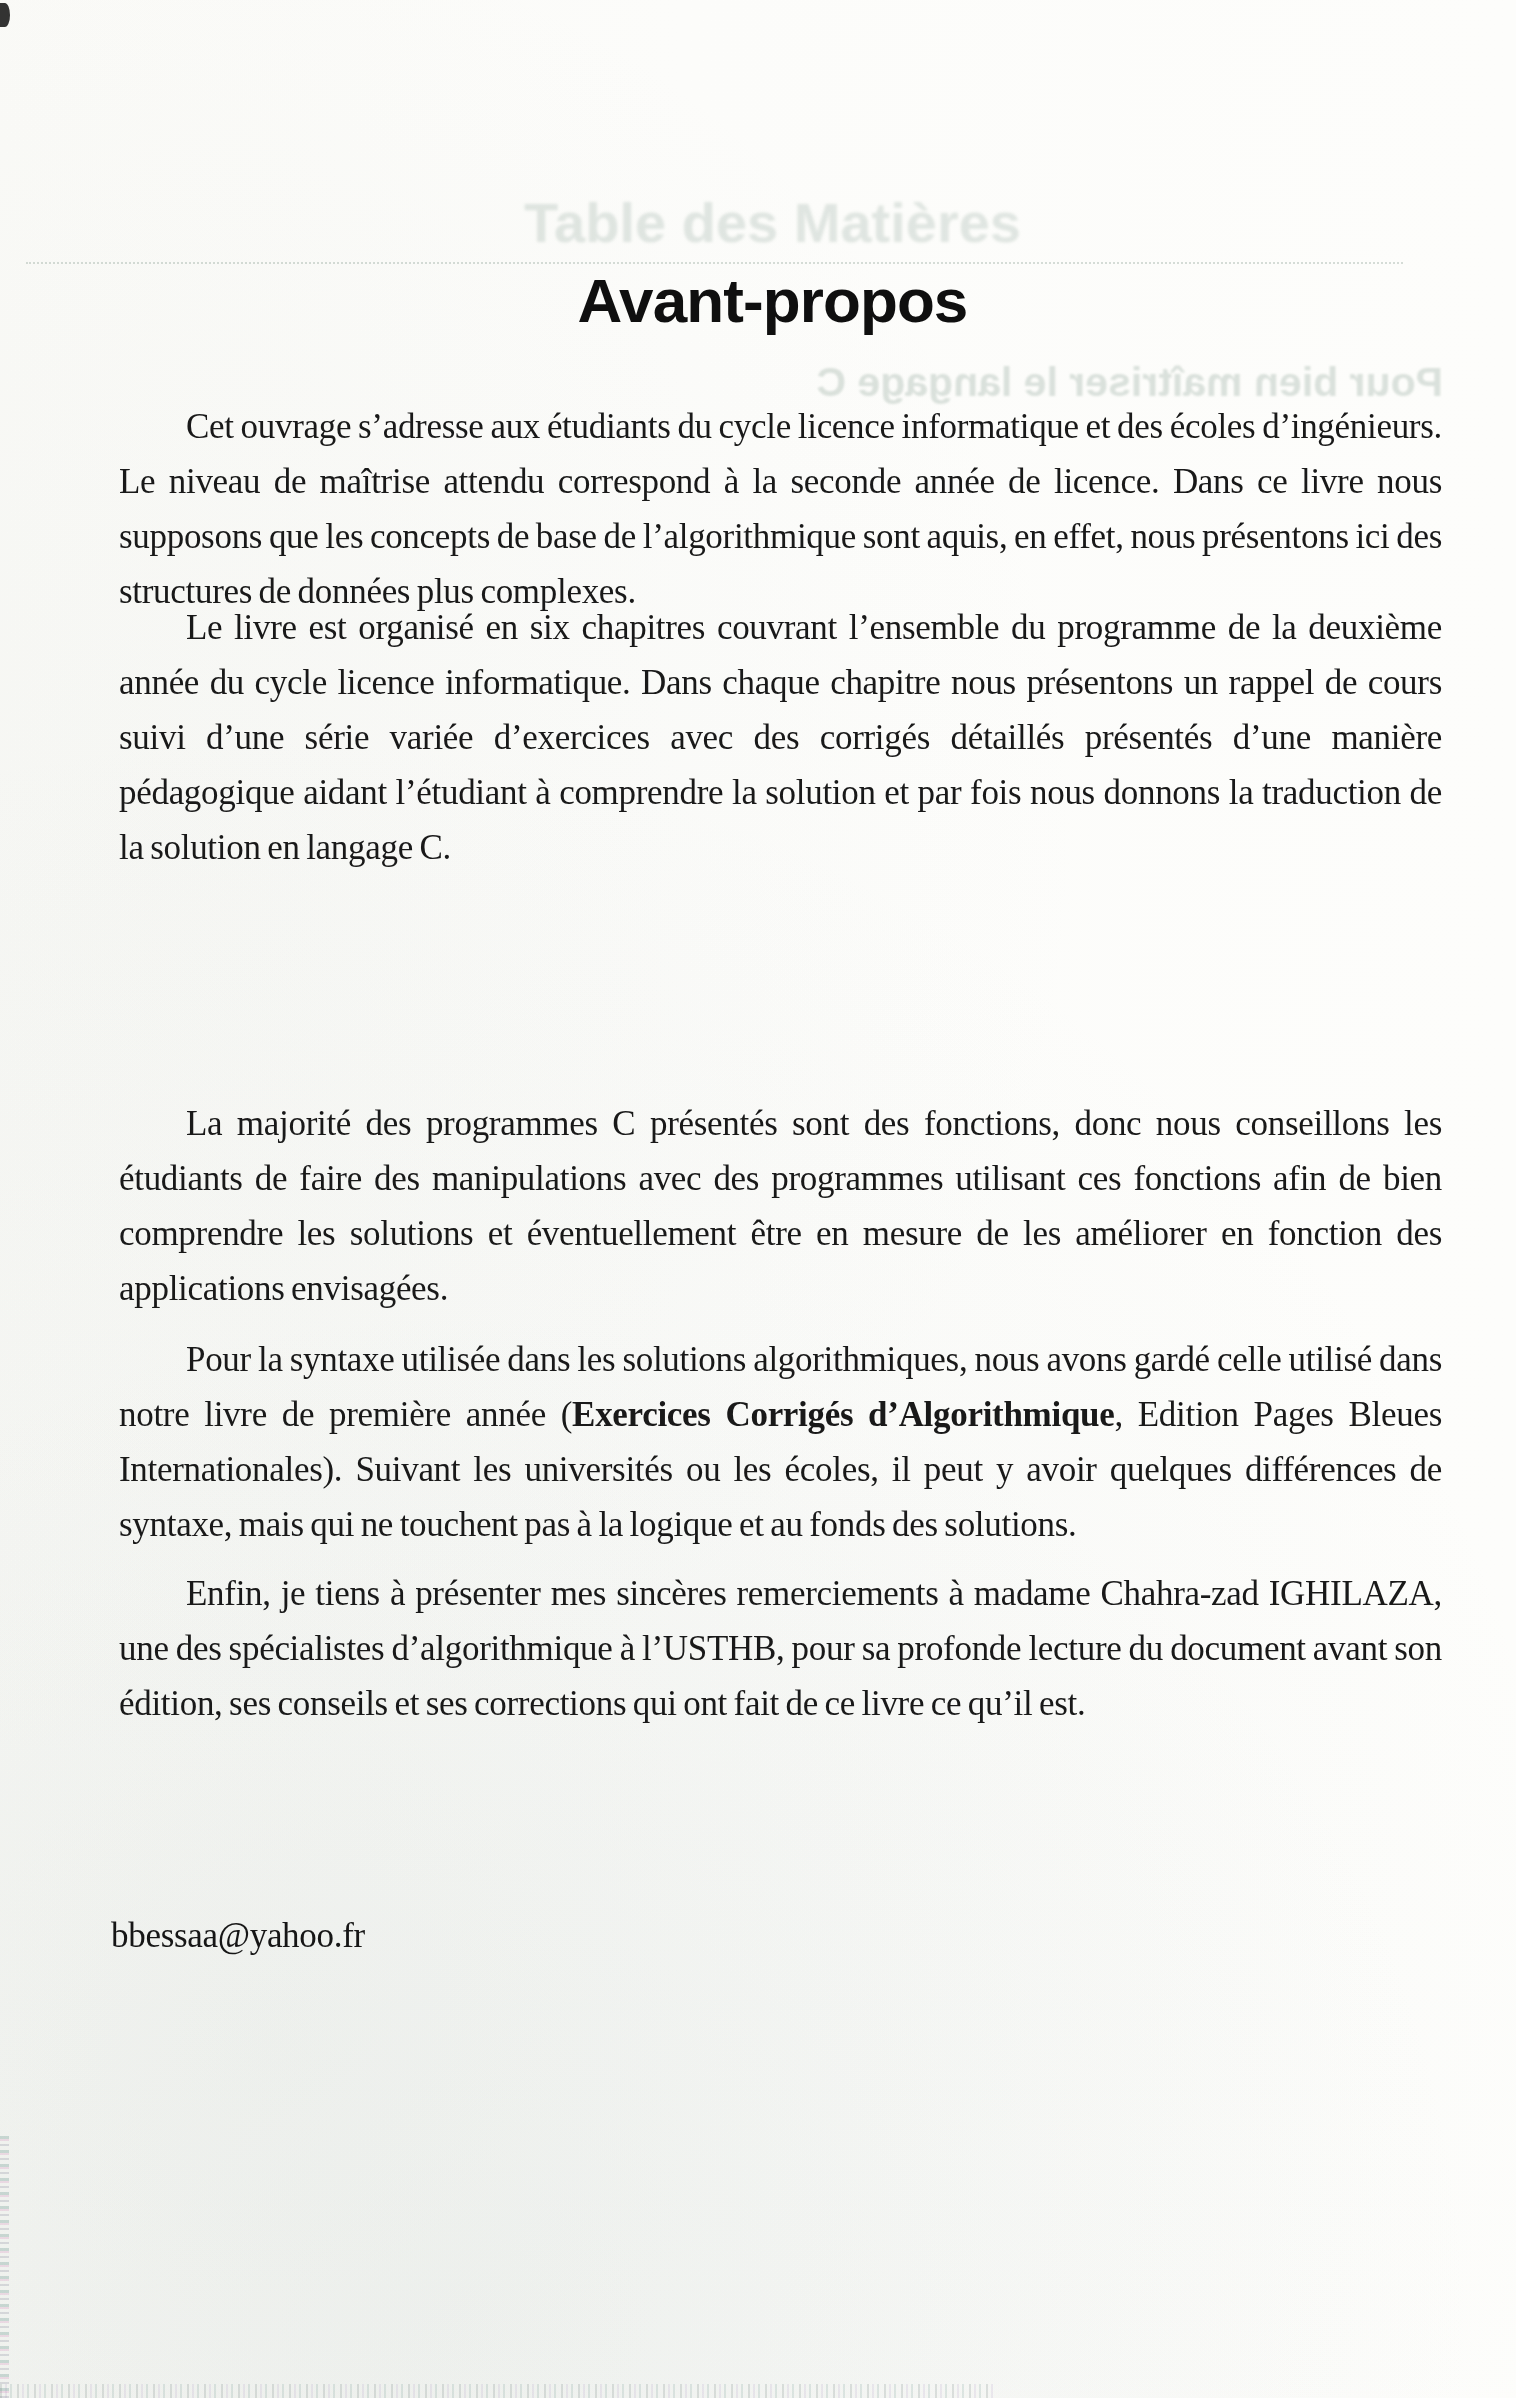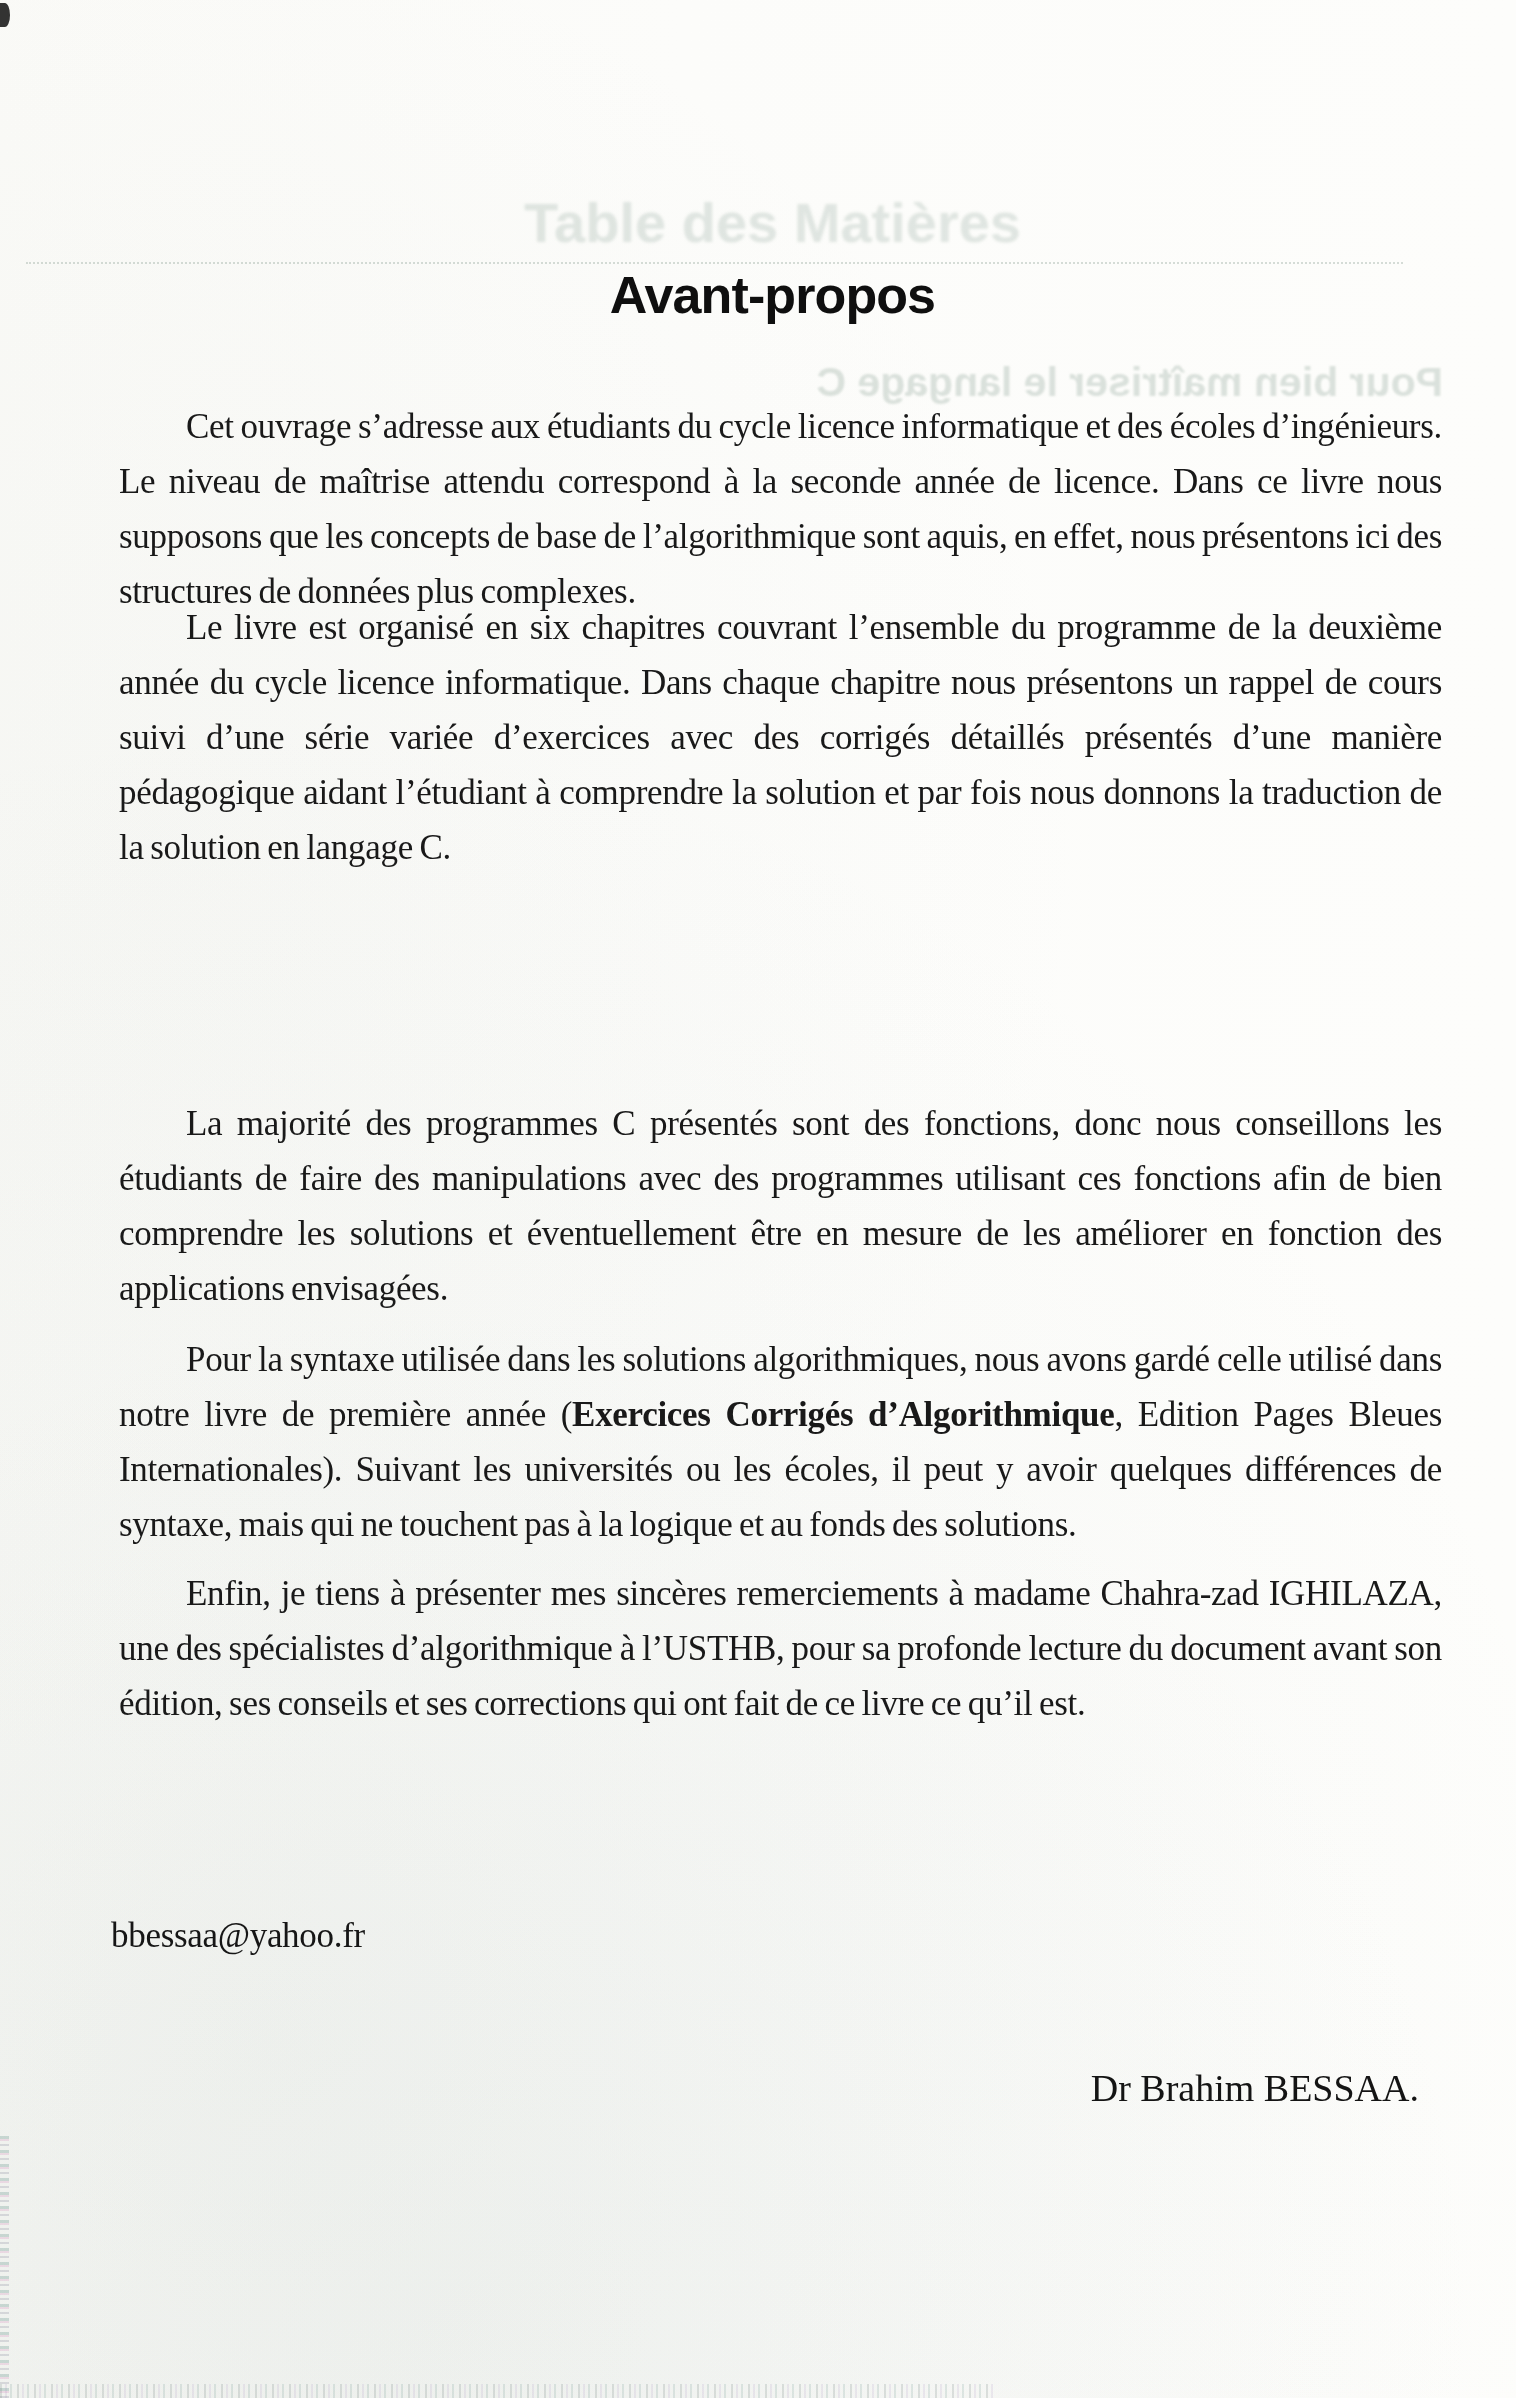--- a/index.html
+++ b/index.html
@@ -11,21 +11,21 @@
   .page::before{
     content:"";position:absolute;inset:0;pointer-events:none;
     background:
       radial-gradient(circle at 18% 85%, rgba(190,200,195,.14), transparent 55%),
       radial-gradient(circle at 10% 35%, rgba(205,212,206,.10), transparent 45%),
       radial-gradient(circle at 30% 97%, rgba(180,195,188,.12), transparent 40%);
   }
   .title{
     position:absolute;top:265px;left:111px;width:1323px;margin:0;
     text-align:center;font-family:"Liberation Sans",sans-serif;font-weight:bold;
-    font-size:52px;letter-spacing:-0.9px;color:#0f0f0f;
+    font-size:62px;letter-spacing:-0.9px;color:#0f0f0f;
   }
   .para{
     position:absolute;left:111px;width:1323px;margin:8px;
     font-size:35px;line-height:55px;text-align:justify;text-indent:67px;
     letter-spacing:-0.3px;word-spacing:-1.9px;color:#191919;
   }
   .p1{top:391px}.p2{top:592px}.p3{top:908px}.p4{top:1088px}
   .p5{top:1324px}.p6{top:1558px}.p7{top:1853px}
   .b{font-weight:bold}.i{}
   .email{position:absolute;left:111px;top:1908px;font-size:35px;line-height:55px;letter-spacing:-0.3px;}
@@ -77,20 +77,19 @@
   <div class="ghost-mirrored">Pour bien maîtriser le langage C</div>
 
   <p class="para p1"><span>Cet ouvrage s’adresse aux étudiants du cycle licence informatique et des écoles d’ingénieurs. Le niveau de maîtrise attendu correspond à la seconde année de licence. Dans ce livre nous supposons que les concepts de base de l’algorithmique sont aquis, en effet, nous présentons ici des structures de données plus complexes.</span></p>
   <p class="para p2"><span>Le livre est organisé en six chapitres couvrant l’ensemble du programme de la deuxième année du cycle licence informatique. Dans chaque chapitre nous présentons un rappel de cours suivi d’une série variée d’exercices avec des corrigés détaillés présentés d’une manière pédagogique aidant l’étudiant à comprendre la solution et par fois nous donnons la traduction de la solution en langage C.</span></p>
   <p class="para p4"><span>La majorité des programmes C présentés sont des fonctions, donc nous conseillons les étudiants de faire des manipulations avec des programmes utilisant ces fonctions afin de bien comprendre les solutions et éventuellement être en mesure de les améliorer en fonction des applications envisagées.</span></p>
   <p class="para p5"><span>Pour la syntaxe utilisée dans les solutions algorithmiques, nous avons gardé celle utilisé dans notre livre de première année (</span><span class="b i">Exercices Corrigés d’Algorithmique</span><span>, Edition Pages Bleues Internationales). Suivant les universités ou les écoles, il peut y avoir quelques différences de syntaxe, mais qui ne touchent pas à la logique et au fonds des solutions.</span></p>
   <p class="para p6"><span>Enfin, je tiens à présenter mes sincères remerciements à madame Chahra-zad IGHILAZA, une des spécialistes d’algorithmique à l’USTHB, pour sa profonde lecture du document avant son édition, ses conseils et ses corrections qui ont fait de ce livre ce qu’il est.</span></p>
 
   <div class="email">bbessaa@yahoo.fr</div>
 
-  <div class="signature">Dr Brahim BESSAA.</div>
 
   <div class="corner-mark"></div>
   <div class="edge-noise"></div>
   <div class="bottom-noise"></div>
 
 </div>
 
 
 </body></html>

